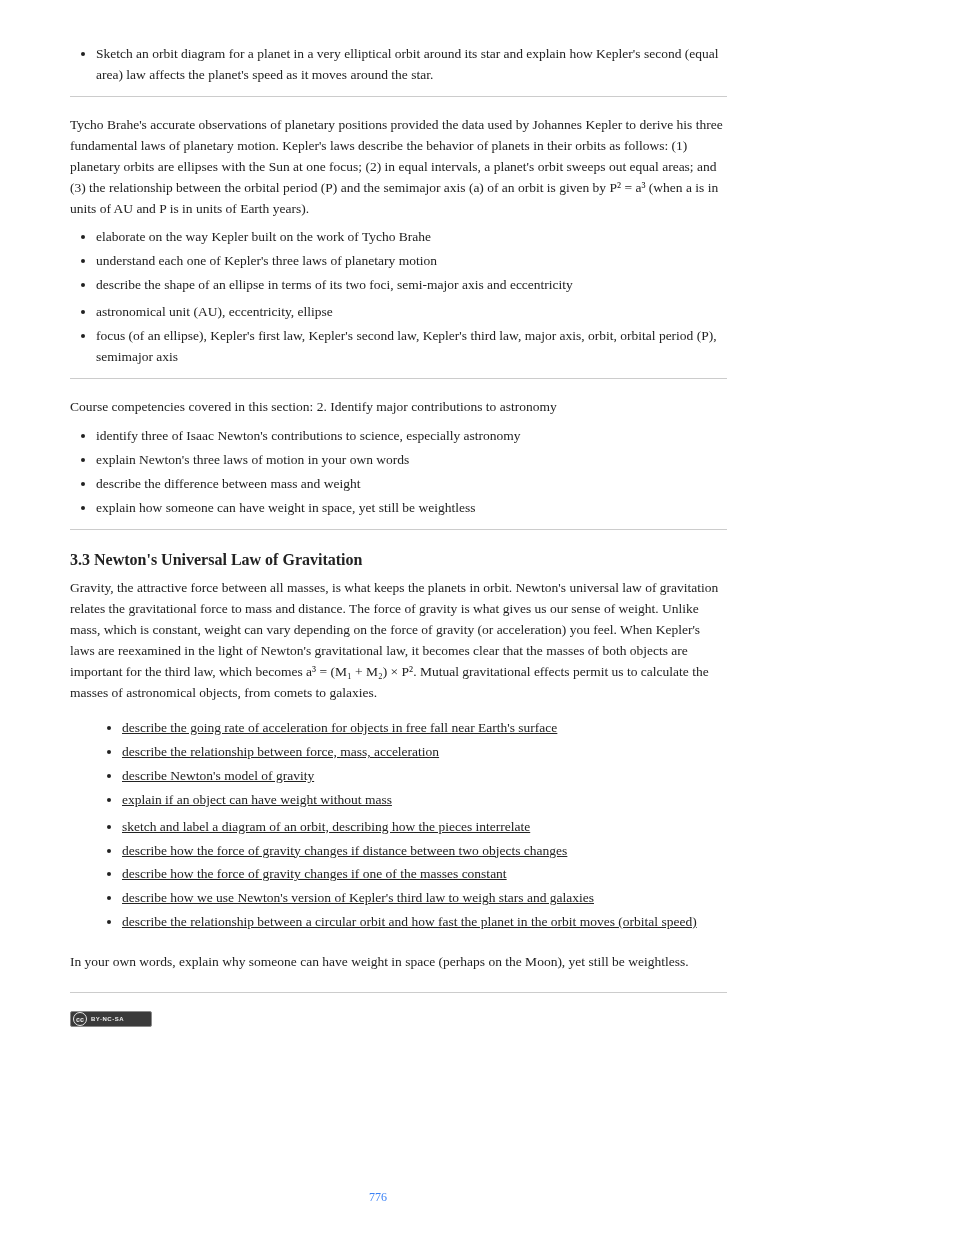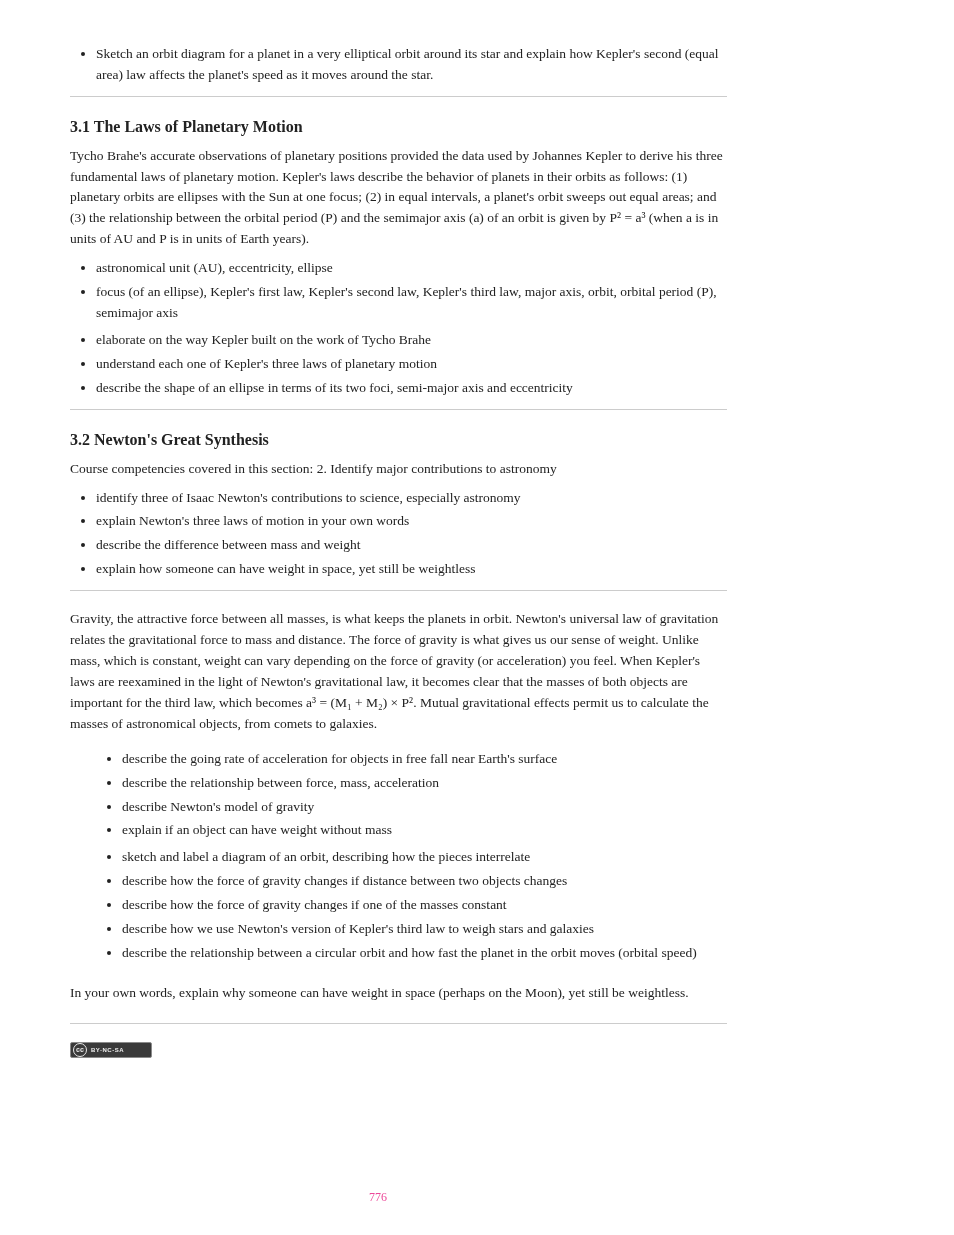--- a/index.html
+++ b/index.html
@@ -36,21 +36,21 @@
     margin: 14px 0 6px 0;
   }
   p { margin: 19px 0; }
   p.intro { margin: 6px 0 8px 0; }
   ul.b {
     list-style: disc;
     margin: 4px 0 6px 0;
     padding-left: 26px;
   }
   ul.b li { margin: 3px 0; }
-  ul.b.indent { padding-left: 52px; }
+  ul.b.indent { padding-left: 52px; text-decoration: underline; }
   .license-badge {
     margin-top: 6px;
     width: 82px;
     height: 16px;
     background: #3a3a3a;
     border: 1px solid #8a8a8a;
     border-radius: 2px;
     display: flex;
     align-items: center;
     position: relative;
@@ -75,59 +75,58 @@
     font: 700 6px/1 Arial, sans-serif;
     letter-spacing: 0.5px;
     margin-left: 4px;
   }
   .page-num {
     position: absolute;
     left: 0; right: 0;
     bottom: 28px;
     text-align: center;
     font-size: 12px;
-    color: #ec4899;
+    color: #3b82f6;
   }
 </style>
 </head>
 <body>
 
 <div class="page">
 
   <ul class="b">
     <li>Sketch an orbit diagram for a planet in a very elliptical orbit around its star and explain how Kepler's second (equal area) law affects the planet's speed as it moves around the star.</li>
   </ul>
 
   <hr class="sep">
 
-  <h2 class="sec">3.1 The Laws of Planetary Motion</h2>
   <p class="intro">Tycho Brahe's accurate observations of planetary positions provided the data used by Johannes Kepler to derive his three fundamental laws of planetary motion. Kepler's laws describe the behavior of planets in their orbits as follows: (1) planetary orbits are ellipses with the Sun at one focus; (2) in equal intervals, a planet's orbit sweeps out equal areas; and (3) the relationship between the orbital period (P) and the semimajor axis (a) of an orbit is given by P² = a³ (when a is in units of AU and P is in units of Earth years).</p>
-  <ul class="b">
-    <li>astronomical unit (AU), eccentricity, ellipse</li>
-    <li>focus (of an ellipse), Kepler's first law, Kepler's second law, Kepler's third law, major axis, orbit, orbital period (P), semimajor axis</li>
-  </ul>
   <ul class="b">
     <li>elaborate on the way Kepler built on the work of Tycho Brahe</li>
     <li>understand each one of Kepler's three laws of planetary motion</li>
     <li>describe the shape of an ellipse in terms of its two foci, semi-major axis and eccentricity</li>
   </ul>
+  <ul class="b">
+    <li>astronomical unit (AU), eccentricity, ellipse</li>
+    <li>focus (of an ellipse), Kepler's first law, Kepler's second law, Kepler's third law, major axis, orbit, orbital period (P), semimajor axis</li>
+  </ul>
 
   <hr class="sep">
 
-  <h2 class="sec">3.2 Newton's Great Synthesis</h2>
   <p class="intro">Course competencies covered in this section: 2. Identify major contributions to astronomy</p>
   <ul class="b">
     <li>identify three of Isaac Newton's contributions to science, especially astronomy</li>
     <li>explain Newton's three laws of motion in your own words</li>
     <li>describe the difference between mass and weight</li>
     <li>explain how someone can have weight in space, yet still be weightless</li>
   </ul>
 
   <hr class="sep">
 
+  <h2 class="sec">3.3 Newton's Universal Law of Gravitation</h2>
   <p class="intro">Gravity, the attractive force between all masses, is what keeps the planets in orbit. Newton's universal law of gravitation relates the gravitational force to mass and distance. The force of gravity is what gives us our sense of weight. Unlike mass, which is constant, weight can vary depending on the force of gravity (or acceleration) you feel. When Kepler's laws are reexamined in the light of Newton's gravitational law, it becomes clear that the masses of both objects are important for the third law, which becomes a³ = (M₁ + M₂) × P². Mutual gravitational effects permit us to calculate the masses of astronomical objects, from comets to galaxies.</p>
 
   <h4 class="subsec"></h4>
   <ul class="b indent">
     <li>describe the going rate of acceleration for objects in free fall near Earth's surface</li>
     <li>describe the relationship between force, mass, acceleration</li>
     <li>describe Newton's model of gravity</li>
     <li>explain if an object can have weight without mass</li>
   </ul>
   <ul class="b indent">

